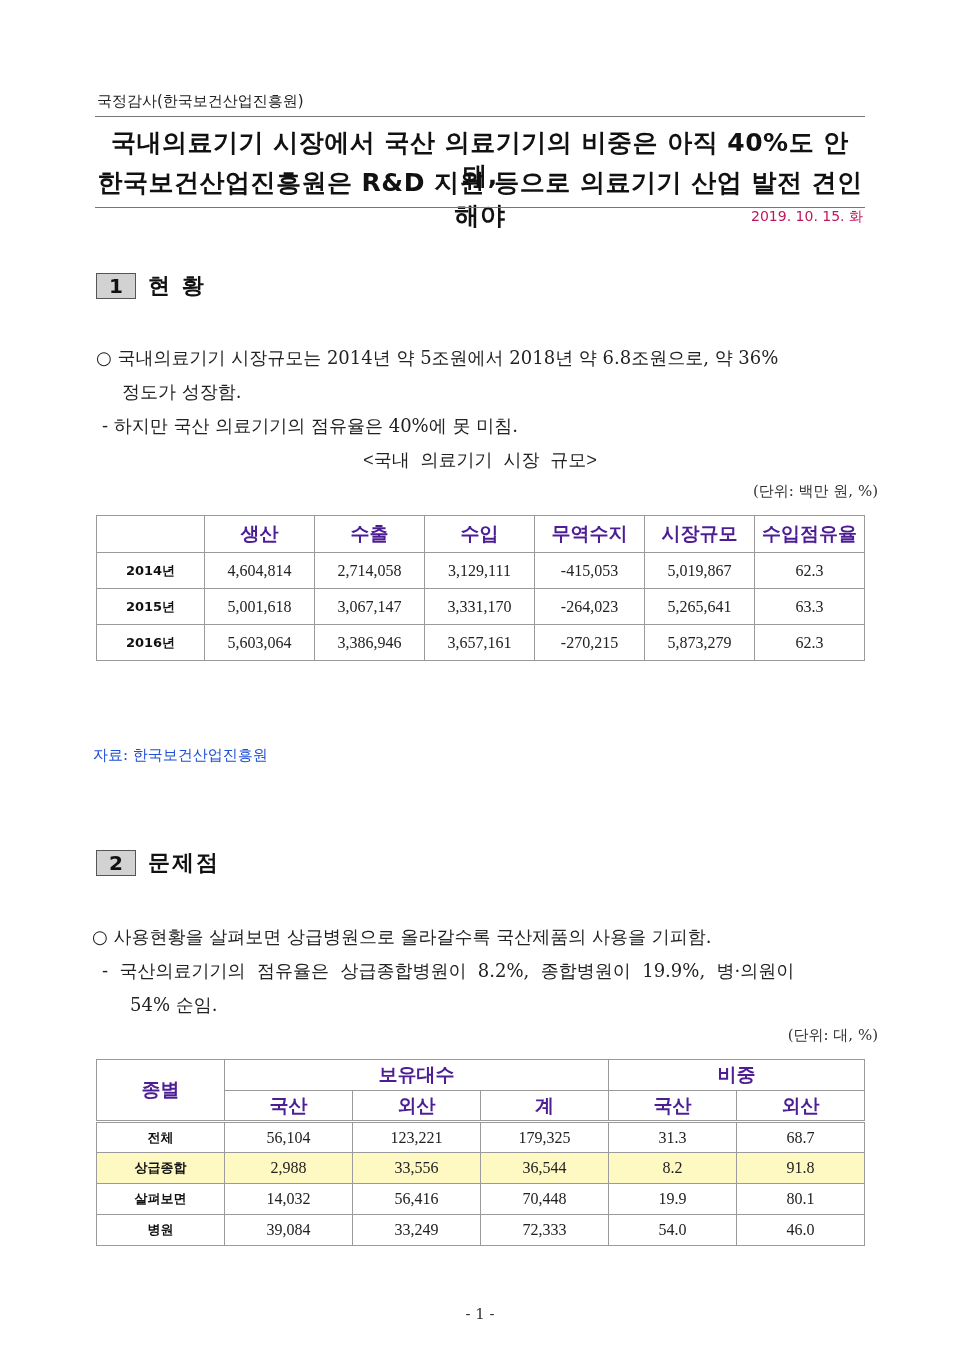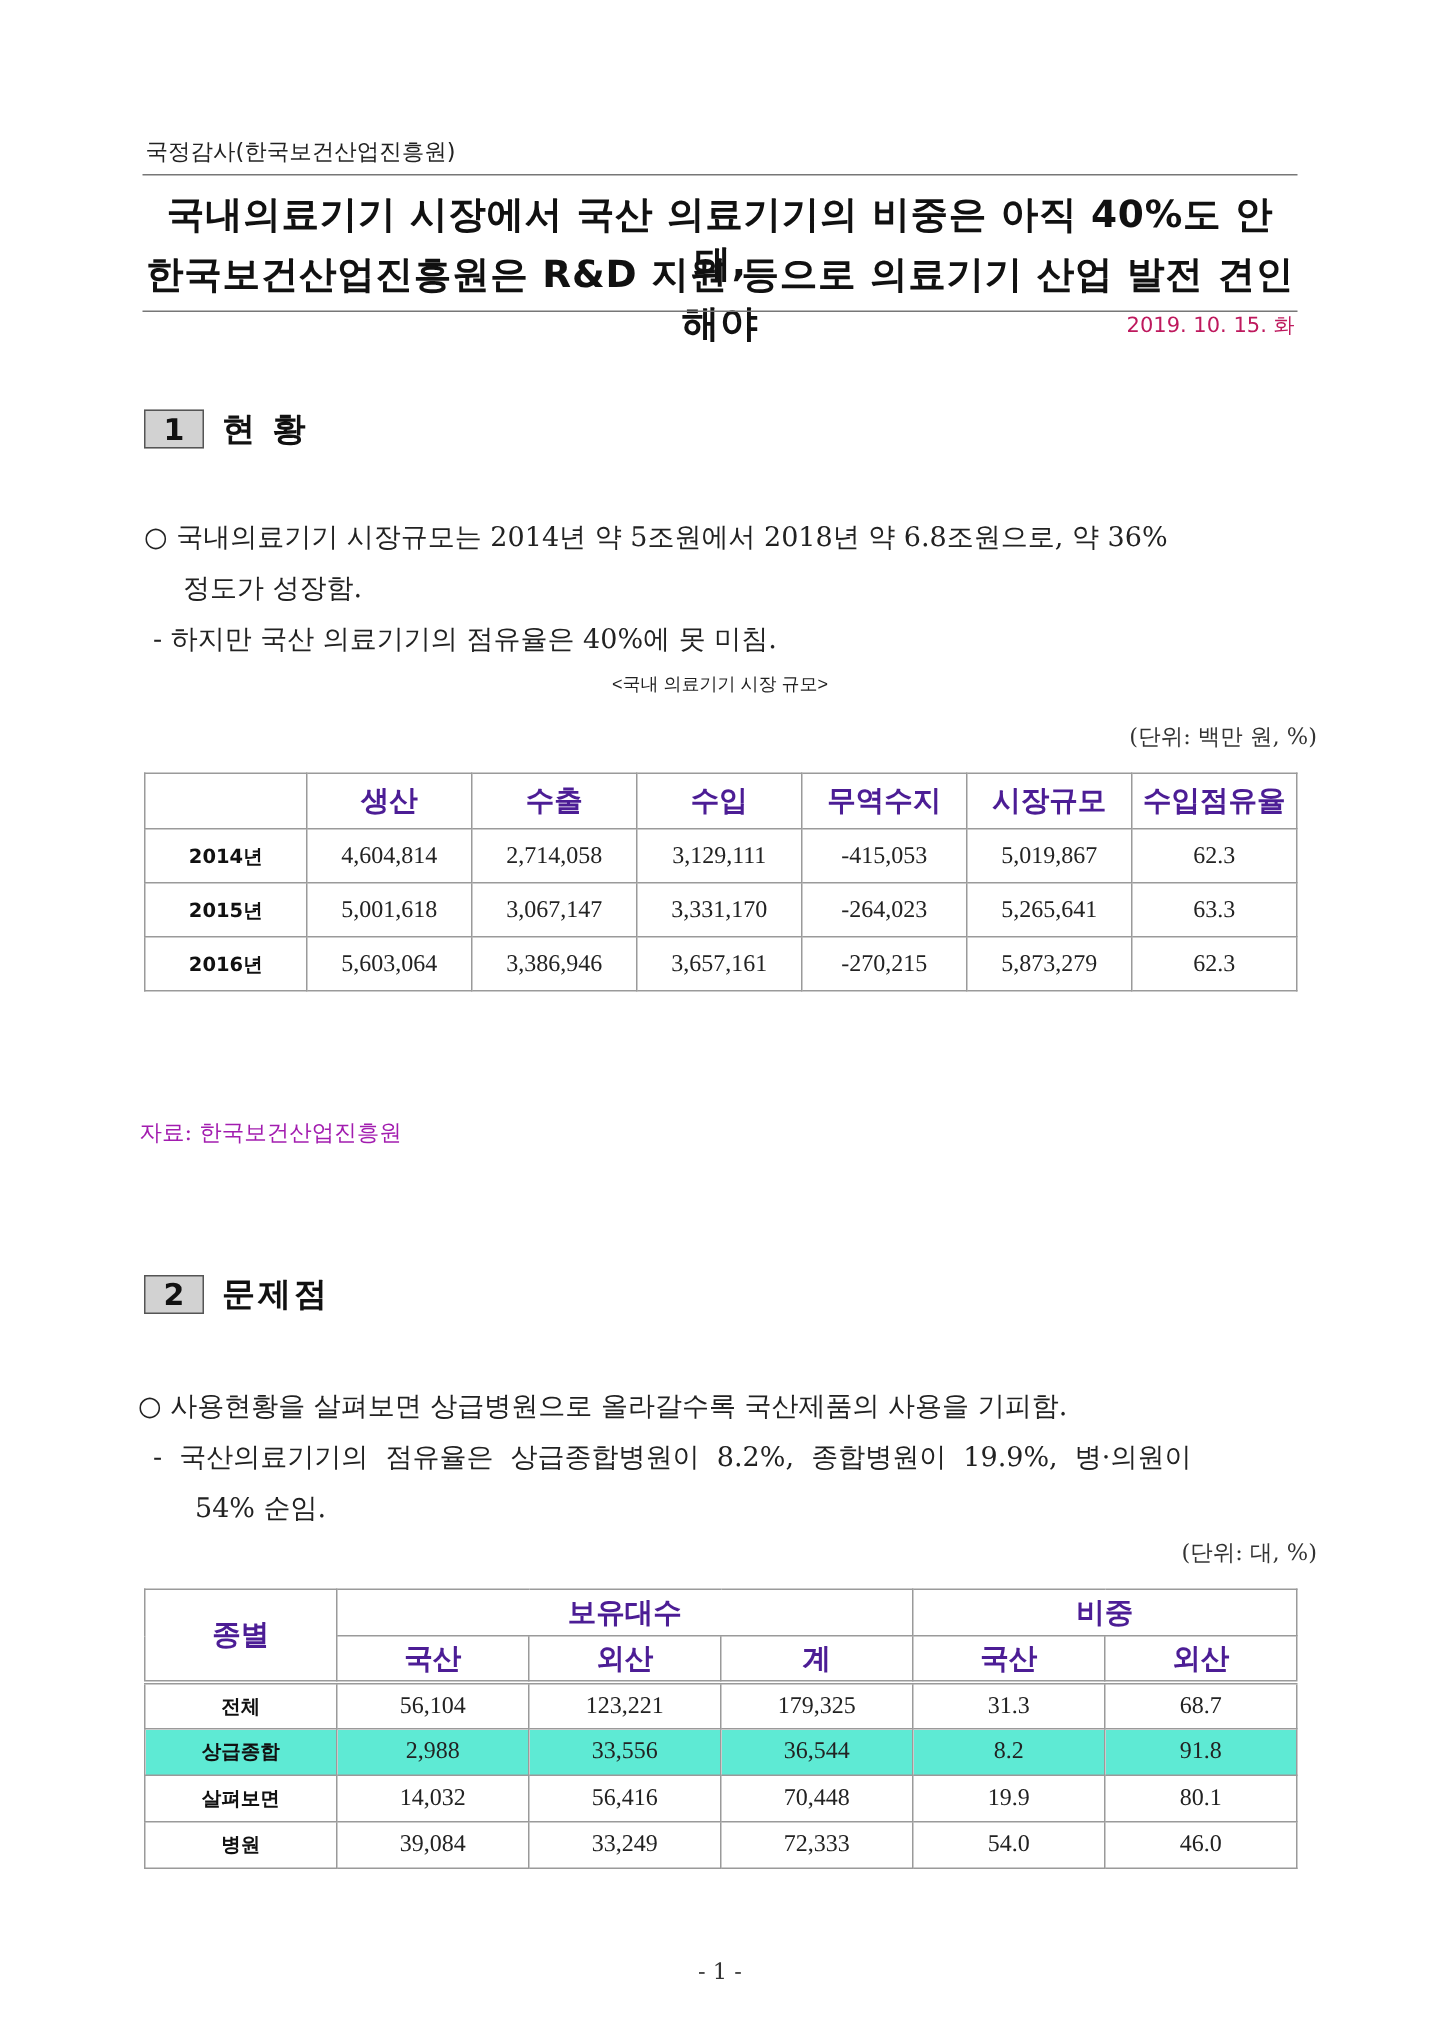--- a/index.html
+++ b/index.html
@@ -35,27 +35,27 @@
     font-family: "DejaVu Sans", sans-serif; font-weight: bold; font-size: 22px;
     letter-spacing: 2px;
   }
 
   .para {
     font-family: "DejaVu Serif", serif; font-size: 18px; color: #222;
     white-space: nowrap;
   }
   .caption {
     left: 95px; width: 770px; text-align: center;
-    font-family: Liberation Sans, sans-serif; font-size: 12px; color: #222;
+    font-family: Liberation Mono, monospace; font-size: 18px; color: #222;
   }
   .unit {
     right: 82px; font-family: "DejaVu Serif", serif; font-size: 15px; color: #333;
   }
   .source {
-    left: 93px; top: 746px; font-family: "DejaVu Serif", serif; font-size: 15px; color: #a21caf;
+    left: 93px; top: 746px; font-family: "DejaVu Serif", serif; font-size: 15px; color: #1d4ed8;
   }
 
   table.data {
     border-collapse: collapse; table-layout: fixed;
     font-family: "Liberation Serif", serif; color: #222;
   }
   table.data td, table.data th {
     border: 1px solid #9a9a9a; text-align: center; padding: 0;
     overflow: hidden; white-space: nowrap;
   }
@@ -67,21 +67,21 @@
   }
   table.data td.num { font-size: 16px; }
 
   #market-table { left: 96px; top: 515px; width: 768px; }
   #market-table tr { height: 36px; }
   #market-table tr.header-row { height: 37px; }
 
   #usage-table { left: 96px; top: 1059px; width: 768px; }
   #usage-table tr { height: 31px; }
   #usage-table tr.header-row-2 { border-bottom: 3px double #9a9a9a; }
-  #usage-table tr.highlight td { background: #5eead4; }
+  #usage-table tr.highlight td { background: #fef9c3; }
 
   .page-num {
     left: 0; width: 960px; top: 1305px; text-align: center;
     font-family: "DejaVu Serif", serif; font-size: 15px; color: #333;
   }
 </style>
 </head>
 <body>
 
 <div class="abs org-label">국정감사(한국보건산업진흥원)</div>

